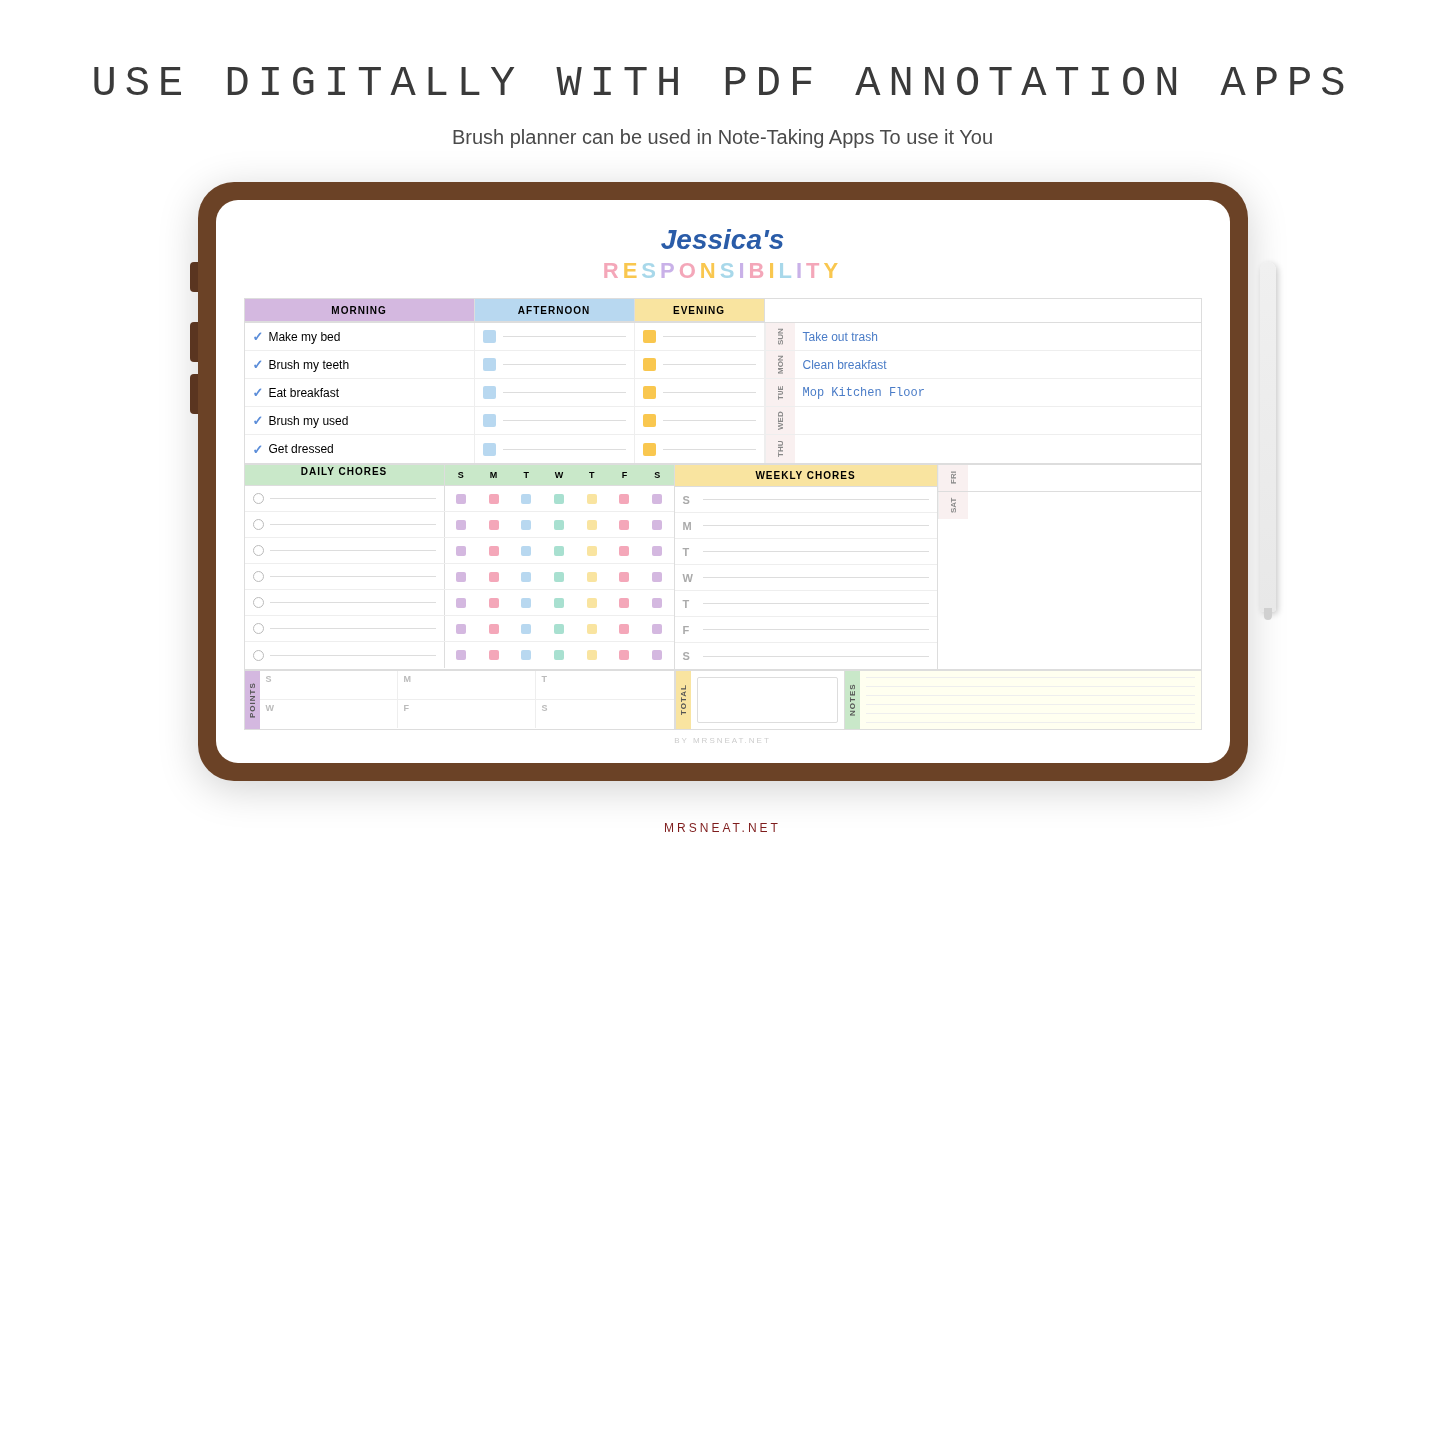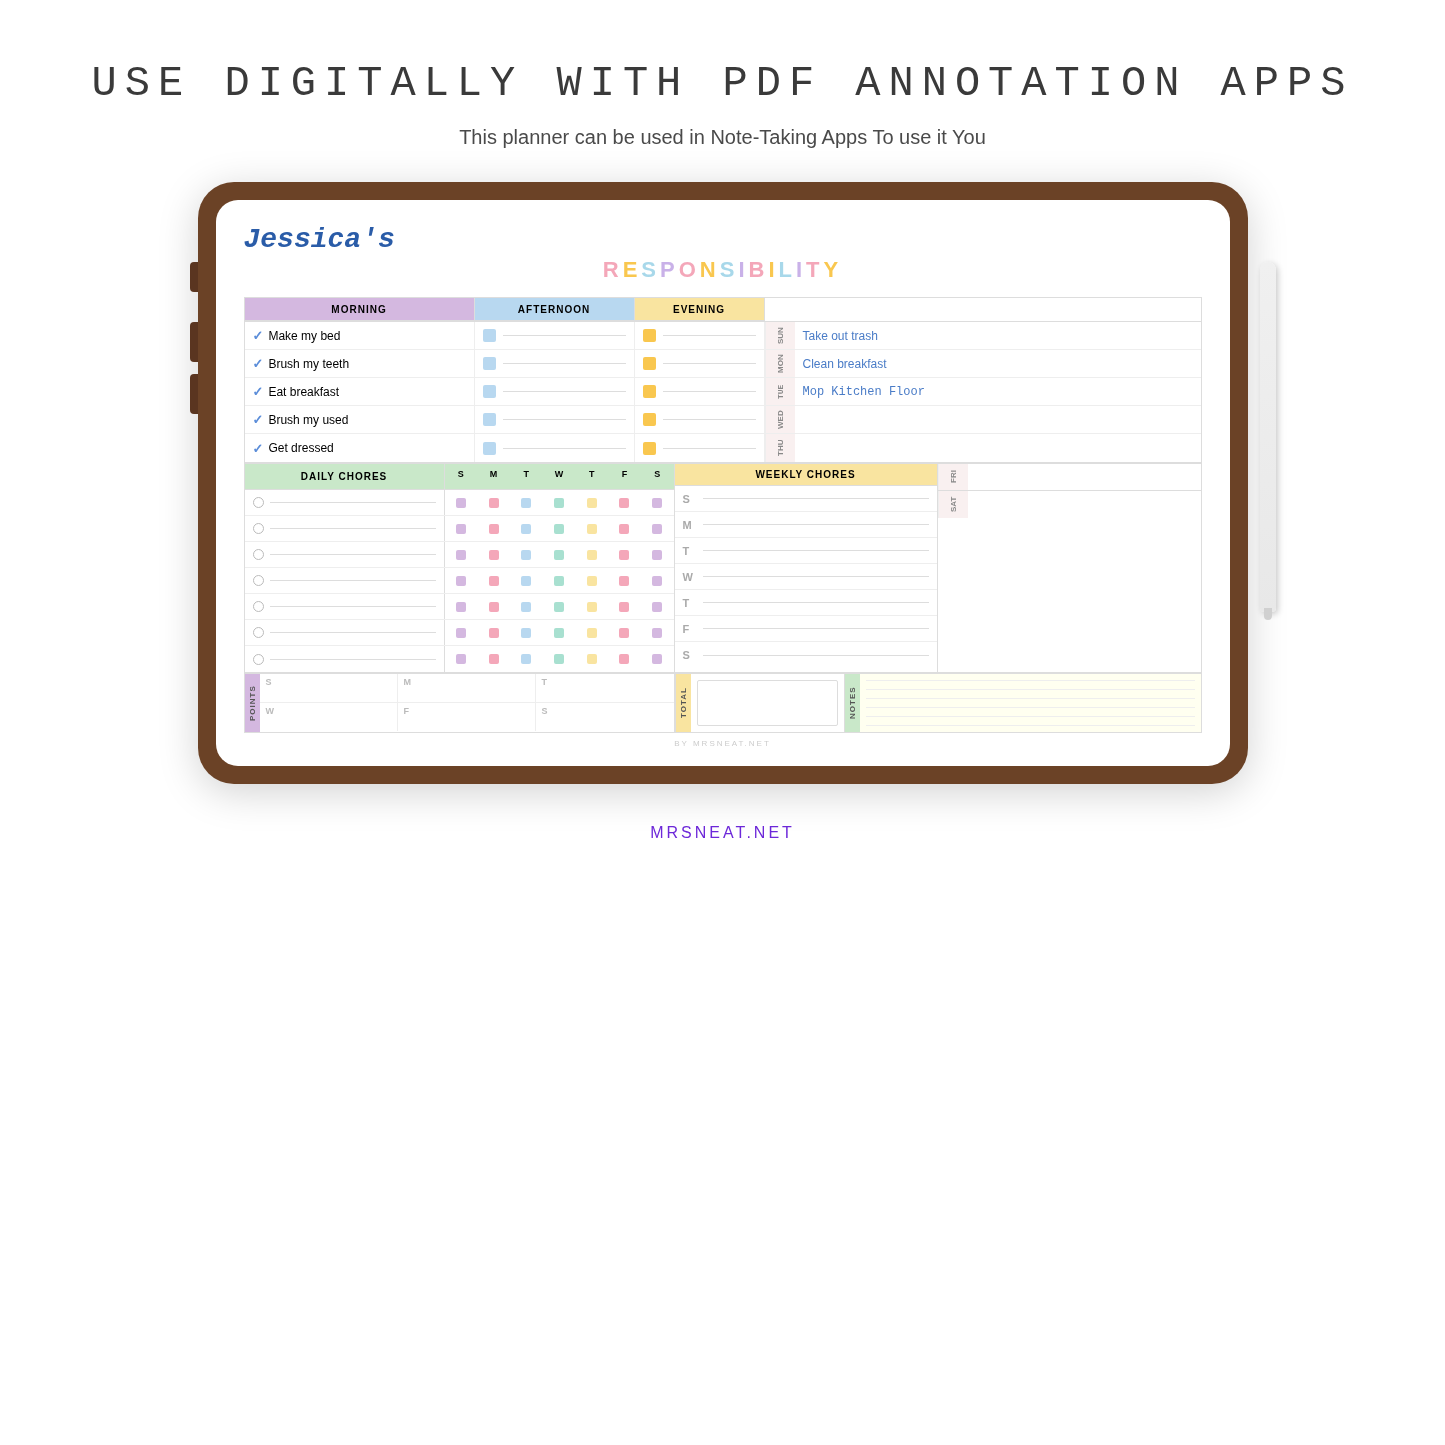--- a/index.html
+++ b/index.html
@@ -103,57 +103,57 @@
 
     
     .planner {
       background: #fff;
       padding: 24px 28px 18px;
       min-height: 560px;
     }
 
     .footer-text {
       margin-top: 40px;
-      font-size: 16px;
+      font-size: 12px;
       letter-spacing: 3px;
-      color: #6d28d9;
+      color: #7f1d1d;
       text-transform: uppercase;
     }
 
     .section-hdr {
       font-size: 10px;
       font-weight: 700;
       letter-spacing: 1px;
       text-align: center;
       padding: 6px 4px 5px;
       border-bottom: 1px solid #ddd;
       text-transform: uppercase;
     }
 
   </style>
 </head>
 <body>
 
 <div class="header-section">
   <div class="header-title">USE DIGITALLY WITH PDF ANNOTATION APPS</div>
   <div class="header-subtitle">
-    <span>This planner can be used in Note-Taking Apps  To use it You</span><br>
+    <span>Brush planner can be used in Note-Taking Apps  To use it You</span><br>
   </div>
 </div>
 
 <div class="tablet-outer">
   <div class="tablet-btn-top"></div>
   <div class="tablet-btn-mid1"></div>
   <div class="tablet-btn-mid2"></div>
   <div class="stylus"></div>
 
   <div class="tablet-inner">
     <div class="planner">
 
-      <div style="text-align:left; font-family: Liberation Mono, monospace; font-style: italic; font-size: 28px; font-weight: 700; color: #2a5ca8; margin-bottom: 2px;">
+      <div style="text-align:center; font-family: Liberation Sans, sans-serif; font-style: italic; font-size: 28px; font-weight: 700; color: #2a5ca8; margin-bottom: 2px;">
         <span>Jessica's</span>
       </div>
       <div style="text-align:center; font-size: 22px; font-weight: 900; letter-spacing: 4px; margin-bottom: 14px;">
         <span style="color:#f4a7b9">R</span><span style="color:#f9c74f">E</span><span style="color:#a8d8ea">S</span><span style="color:#c9b1e8">P</span><span style="color:#f4a7b9">O</span><span style="color:#f9c74f">N</span><span style="color:#a8d8ea">S</span><span style="color:#c9b1e8">I</span><span style="color:#f4a7b9">B</span><span style="color:#f9c74f">I</span><span style="color:#a8d8ea">L</span><span style="color:#c9b1e8">I</span><span style="color:#f4a7b9">T</span><span style="color:#f9c74f">Y</span>
       </div>
 
       <div style="border: 1px solid #ddd; width: 100%;">
 
         <div style="display: grid; grid-template-columns: 230px 160px 130px 1fr; border-bottom: 1px solid #ddd;">
           <div class="section-hdr" style="background:#d4b8e0; border-right:1px solid #ddd;">MORNING</div>
@@ -254,21 +254,21 @@
             <div style="background:#f9f0f0;display:flex;align-items:center;justify-content:center;font-size:8px;font-weight:700;color:#888;border-right:1px solid #eee;writing-mode:vertical-rl;transform:rotate(180deg);padding:2px;">THU</div>
             <div style="padding:5px 8px;font-size:12px;color:#4a7cc7;display:flex;align-items:center;"></div>
           </div>
         </div>
 
         <div style="border-top:2px solid #ddd; display:grid; grid-template-columns: 430px 1fr 1fr;">
 
           <div style="border-right:1px solid #ddd;">
 
             <div style="display:grid; grid-template-columns:200px 1fr;">
-              <div style="background:#c9e8c9;text-align:center;font-size:10px;font-weight:700;letter-spacing:1px;padding:7px;border-bottom:1px solid #ddd;border-right:1px solid #ddd;">DAILY CHORES</div>
+              <div style="background:#c9e8c9;text-align:center;font-size:10px;font-weight:700;letter-spacing:1px;padding:1px;border-bottom:1px solid #ddd;border-right:1px solid #ddd;">DAILY CHORES</div>
               <div style="background:#c9e8c9;border-bottom:1px solid #ddd;">
                 <div style="display:grid;grid-template-columns:repeat(7,1fr);">
                   <div style="text-align:center;font-size:9px;font-weight:700;padding:5px 1px;">S</div>
                   <div style="text-align:center;font-size:9px;font-weight:700;padding:5px 1px;">M</div>
                   <div style="text-align:center;font-size:9px;font-weight:700;padding:5px 1px;">T</div>
                   <div style="text-align:center;font-size:9px;font-weight:700;padding:5px 1px;">W</div>
                   <div style="text-align:center;font-size:9px;font-weight:700;padding:5px 1px;">T</div>
                   <div style="text-align:center;font-size:9px;font-weight:700;padding:5px 1px;">F</div>
                   <div style="text-align:center;font-size:9px;font-weight:700;padding:5px 1px;">S</div>
                 </div>

